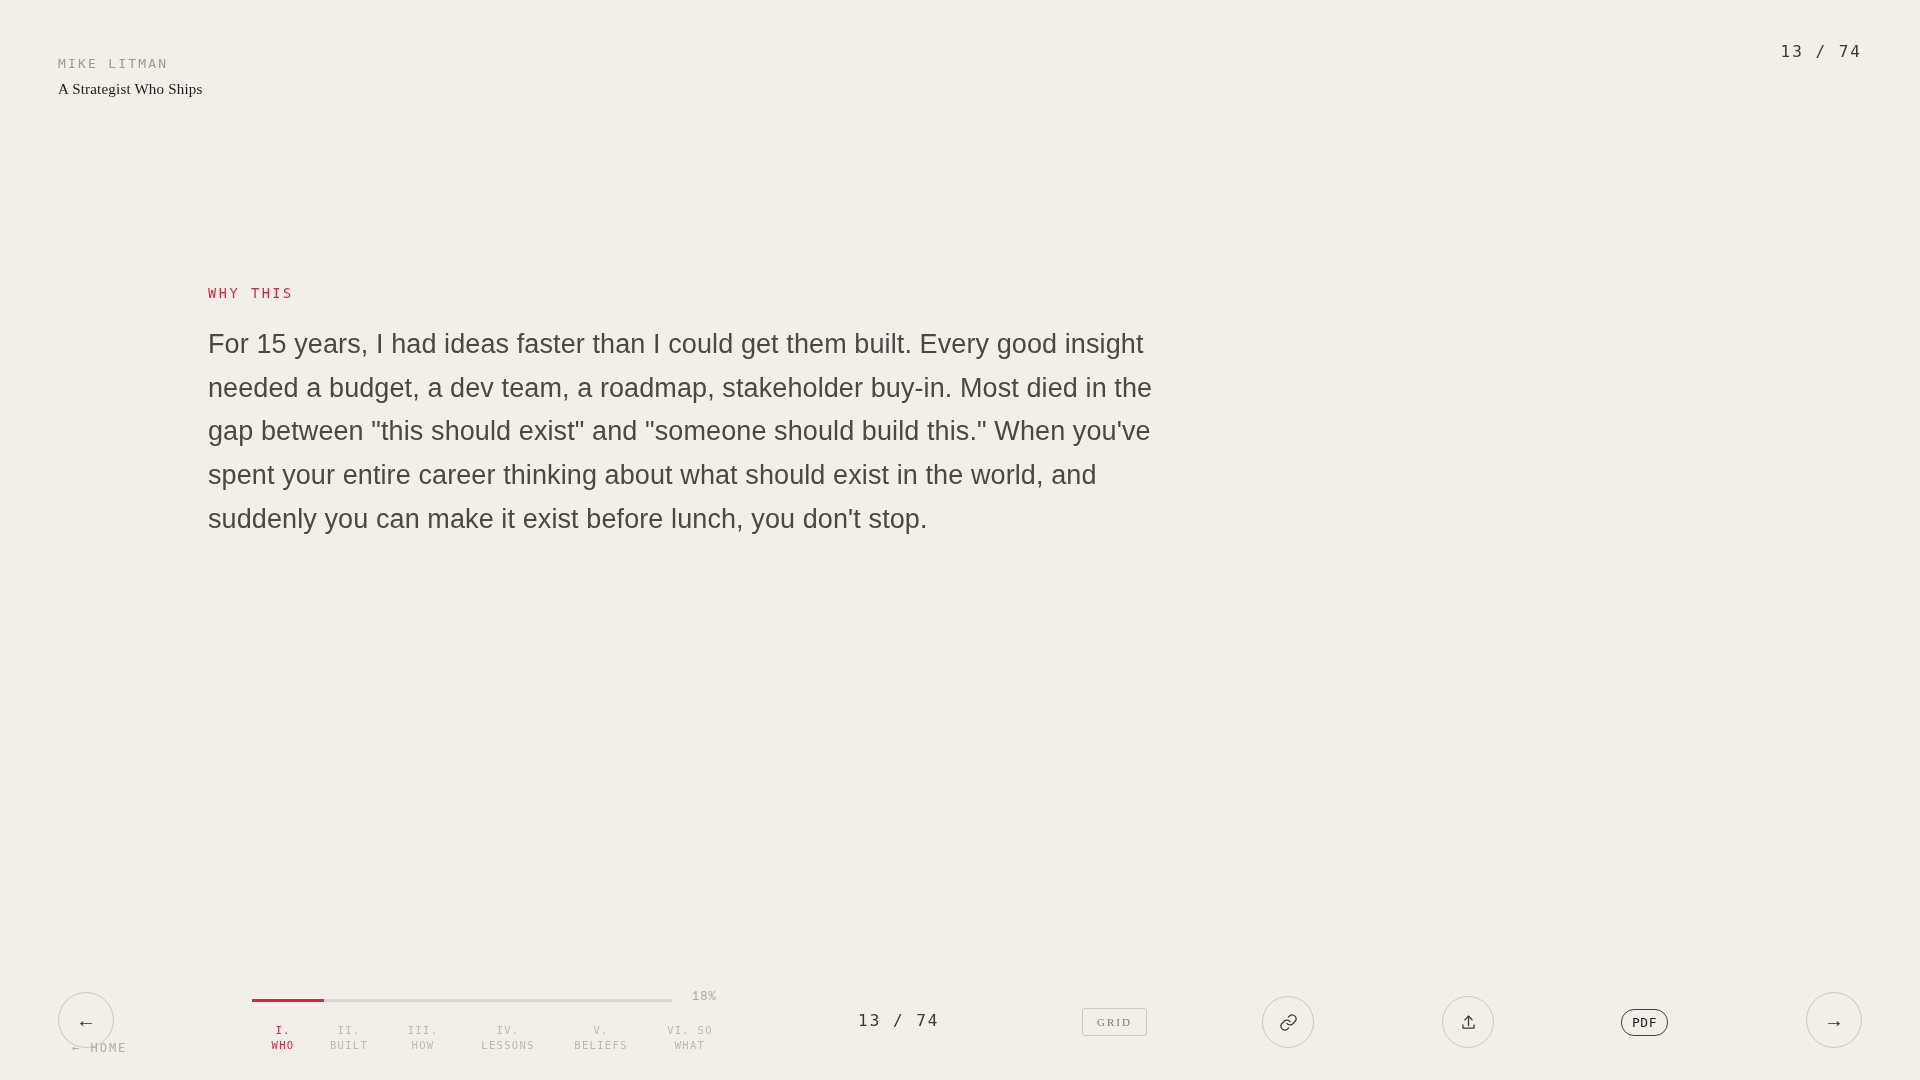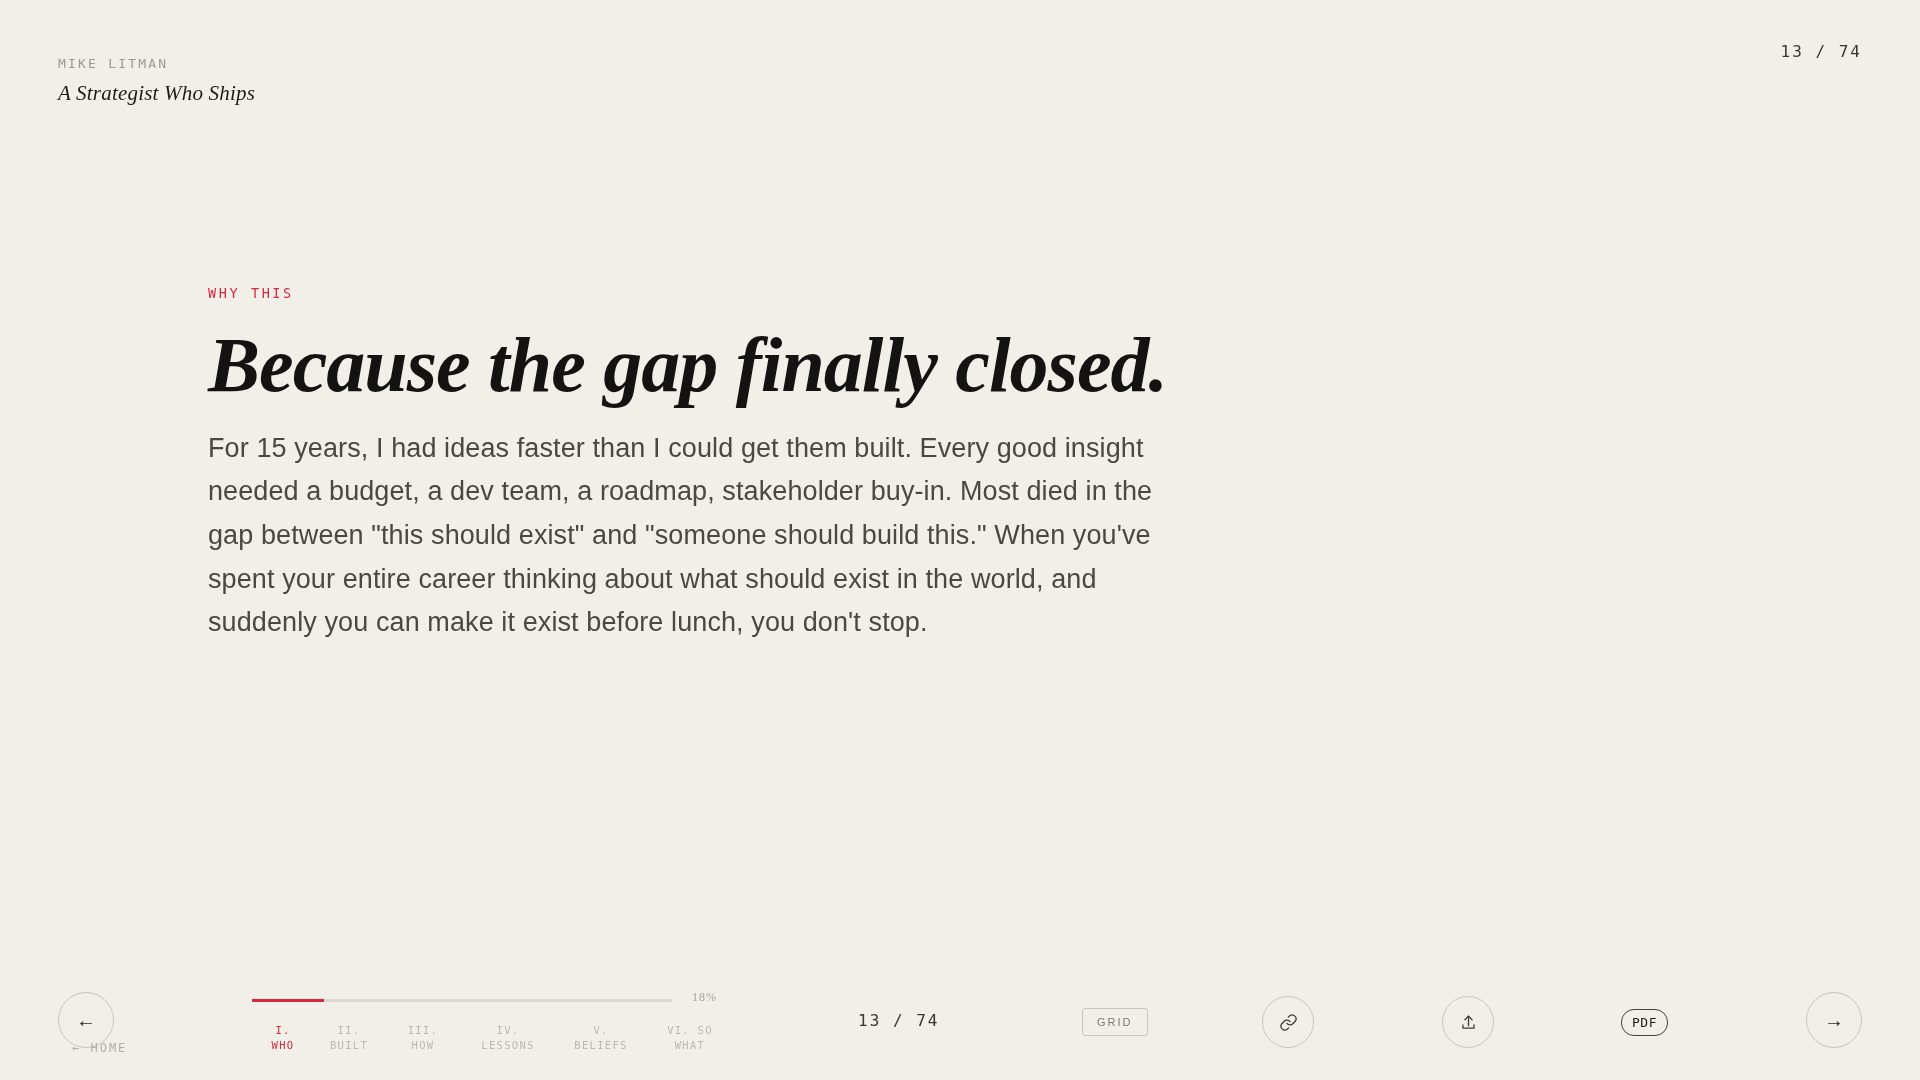--- a/index.html
+++ b/index.html
@@ -27,22 +27,21 @@
   .header-name {
     font-family: "DejaVu Sans Mono", monospace;
     font-size: 13px;
     letter-spacing: 2.2px;
     color: #9d9890;
     text-transform: uppercase;
   }
   .header-sub {
     margin-top: 10px;
     font-family: "Liberation Serif", serif;
-    font-style: italic;
-    font-size: 21px;
+    font-size: 15px;
     color: #1c1b19;
     letter-spacing: .2px;
   }
   .header-counter {
     position: absolute;
     top: 42px;
     right: 58px;
     font-family: "DejaVu Sans Mono", monospace;
     font-size: 16px;
     color: #3a3732;
@@ -138,21 +137,21 @@
     position: absolute;
     left: 0; top: 0;
     height: 3px;
     width: 72px;
     background: #d8283e;
   }
   .progress-pct {
     position: absolute;
     left: 440px;
     top: -9px;
-    font-family: Liberation Serif, serif;
+    font-family: Liberation Mono, monospace;
     font-size: 12px;
     color: #a9a49b;
     letter-spacing: 1px;
   }
   .sections {
     position: absolute;
     left: 252px;
     bottom: 26px;
     width: 480px;
     display: flex;
@@ -181,21 +180,21 @@
     color: #3a3732;
   }
 
   .grid-btn {
     position: absolute;
     left: 1082px;
     bottom: 44px;
     padding: 7px 14px;
     border: 1px solid #cbc6bd;
     border-radius: 3px;
-    font-family: Liberation Sans, sans-serif;
+    font-family: Liberation Serif, serif;
     font-size: 11px;
     letter-spacing: 2px;
     color: #7d786f;
     background: transparent;
     cursor: pointer;
   }
 
   .round-btn {
     position: absolute;
     bottom: 32px;
@@ -234,21 +233,20 @@
 <div class="page">
 
   <div class="header">
     <div class="header-name">MIKE LITMAN</div>
     <div class="header-sub">A Strategist Who Ships</div>
   </div>
   <div class="header-counter">13 / 74</div>
 
   <div class="content">
     <div class="eyebrow">WHY THIS</div>
-    <h1 class="headline">Because the gap finally closed.</h1>
     <p class="body-copy">For 15 years, I had ideas faster than I could get them built. Every good insight needed a budget, a dev team, a roadmap, stakeholder buy-in. Most died in the gap between "this should exist" and "someone should build this." When you've spent your entire career thinking about what should exist in the world, and suddenly you can make it exist before lunch, you don't stop.</p>
   </div>
 
   <div class="bottom">
 
     <button class="nav-circle nav-prev">←</button>
     <div class="home-link">← HOME</div>
 
     <div class="progress-wrap">
       <div class="progress-track">

